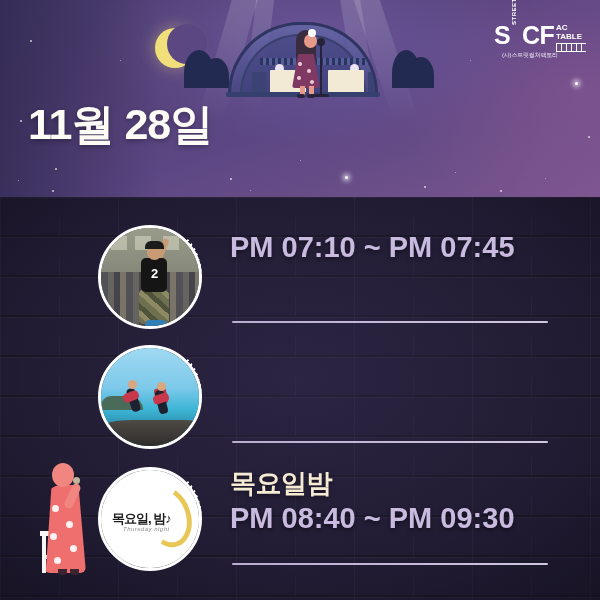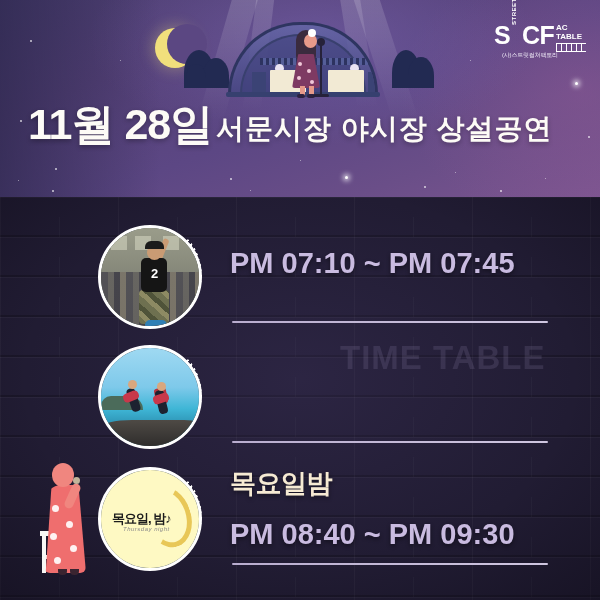--- a/index.html
+++ b/index.html
@@ -187,21 +187,21 @@
   .ph2 .p.pa{left:28px;top:40px;transform:rotate(-18deg);}
   .ph2 .p.pb{left:56px;top:42px;transform:rotate(-14deg);}
   .ph2 .hd{position:absolute;width:9px;height:9px;border-radius:50%;background:#d9a77f;}
   .ph2 .hd.ha{left:27px;top:32px;} .ph2 .hd.hb{left:56px;top:34px;}
   .ph2 .gt{position:absolute;width:16px;height:9px;border-radius:4px;background:#c8384a;}
   .ph2 .gt.g1{left:22px;top:44px;transform:rotate(-22deg);}
   .ph2 .gt.g2{left:52px;top:46px;transform:rotate(-18deg);}
   .ph2 .jk{position:absolute;left:54px;top:40px;width:12px;height:16px;background:#b7353f;border-radius:3px;transform:rotate(-12deg);}
 
   
-  .ph3{position:absolute;inset:0;background:#fef9c3;}
+  .ph3{position:absolute;inset:0;background:#ffffff;}
   .ph3 .mn{position:absolute;left:44px;top:16px;width:46px;height:62px;border-radius:50%;
         border:5px solid #e8c757;border-color:transparent #e8c757 #e8c757 transparent;transform:rotate(-18deg);}
   .ph3 .kr{position:absolute;left:11px;top:40px;font-size:13px;font-weight:bold;color:#1c1c1c;letter-spacing:-1px;}
   .ph3 .en{position:absolute;left:22px;top:56px;font-size:6px;font-style:italic;color:#8a8a8a;letter-spacing:.5px;}
 
   
   .seated{position:absolute;left:28px;top:-6px;width:74px;height:126px;}
   .st-stool{position:absolute;left:12px;top:78px;width:34px;height:42px;}
   .st-stool i{position:absolute;background:#f7f7f5;}
   .st-seat{left:0;top:0;width:34px;height:5px;}
@@ -213,21 +213,21 @@
   .st-mic{position:absolute;left:45px;top:24px;width:7px;height:7px;border-radius:50%;background:#c2b49a;}
   .st-body{position:absolute;left:16px;top:32px;width:42px;height:88px;background:#ef6e6e;
         border-radius:18px 14px 6px 6px;clip-path:polygon(18% 0,82% 0,100% 100%,4% 100%);}
   .st-dot{position:absolute;width:7px;height:7px;background:#fff;border-radius:50%;opacity:.9;}
   .st-foot{position:absolute;top:116px;width:9px;height:6px;background:#3a2430;border-radius:0 0 4px 4px;}
 
   
   .txt{position:absolute;left:230px;top:10px;width:320px;}
   .artist{font-size:26px;font-weight:bold;color:#f6ead3;letter-spacing:-.5px;line-height:1.1;
           text-shadow:0 2px 4px rgba(0,0,0,.45);}
-  .time{margin-top:20px;font-size:29px;font-weight:bold;color:#c9bbe0;letter-spacing:0;
+  .time{margin-top:4px;font-size:29px;font-weight:bold;color:#c9bbe0;letter-spacing:0;
         text-shadow:0 2px 4px rgba(0,0,0,.45);white-space:nowrap;}
   .rule{position:absolute;left:232px;top:104px;width:316px;height:2px;
         background:linear-gradient(90deg,#b9adcf,#cfc6e0);border-radius:1px;}
 </style>
 </head>
 <body>
 
 <div class="poster">
 
   <div class="header">
@@ -301,26 +301,24 @@
         <span class="logo-street">STREET</span>
         <span class="logo-CF">CF</span>
         <span class="logo-ac">AC</span>
         <span class="logo-tory">TABLE</span>
         <span class="logo-wall"></span>
       </div>
       <div class="logo-sub">(사)스트릿컬쳐팩토리</div>
     </div>
 
     <div class="title-date">11월 28일</div>
-    <div class="title-sub">서문시장 야시장 상설공연</div>
   </div>
 
   <div class="wall">
     <div class="wall-vignette"></div>
-    <div class="watermark">TIME TABLE</div>
 
     <div class="row r1">
       <div class="avatar-wrap">
         <div class="halo-clip">
           <div class="halo"></div>
         </div>
         <div class="avatar">
           <div class="ph1">
             <div class="bldg"></div>
             <div class="win w1"></div>

